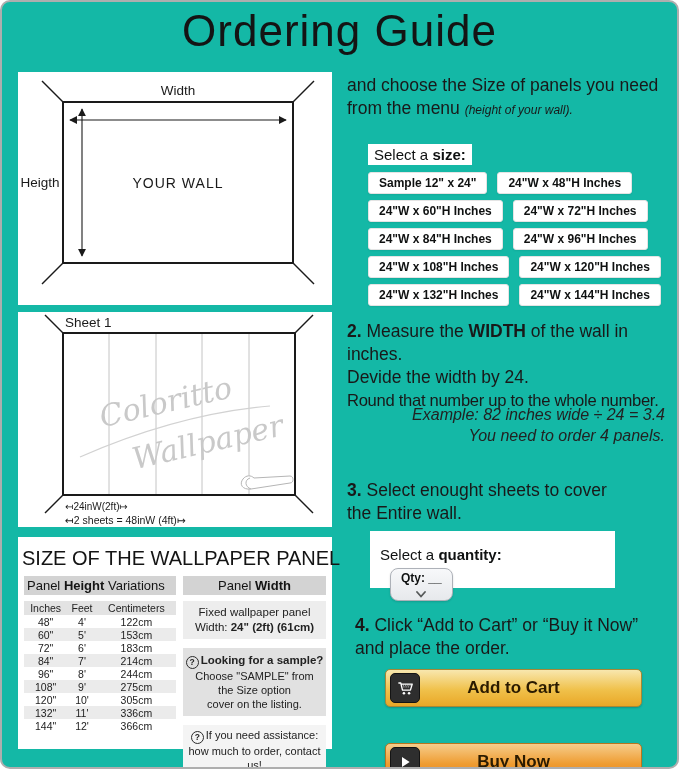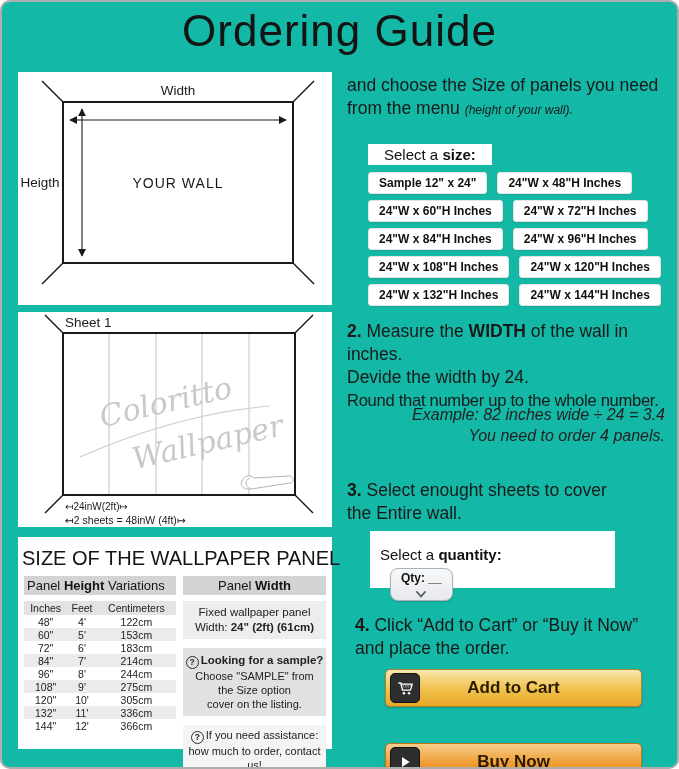--- a/index.html
+++ b/index.html
@@ -21,21 +21,21 @@
 
   
   .step{position:absolute;left:345px;width:330px;font-size:17.5px;line-height:23px;color:#191919;}
   .step b{font-weight:700;}
   .caps{font-weight:700;}
   .small-italic{font-style:italic;font-size:12px;}
   .tight{font-size:16.6px;letter-spacing:-0.3px;}
   .example{position:absolute;left:345px;top:402px;width:318px;text-align:right;
            font-style:italic;font-size:16px;line-height:21px;color:#222;}
 
-  .label-chip{position:absolute;background:#ffffff;padding:2px 16px;font-size:15px;color:#0f1111;}
+  .label-chip{position:absolute;background:#ffffff;padding:2px 6px;font-size:15px;color:#0f1111;}
   .label-chip b{font-weight:700;}
 
   .size-grid{position:absolute;left:366px;top:170px;width:308px;display:flex;flex-direction:column;gap:6px;}
   .opt-row{display:flex;gap:10px;}
   .opt{background:#ffffff;border:1px solid #e4e4e4;border-radius:3px;padding:3px 10px;
        font-size:12px;font-weight:700;color:#0f1111;white-space:nowrap;
        box-shadow:0 1px 2px rgba(0,0,0,.07);cursor:pointer;}
 
   .qty-panel{position:absolute;left:368px;top:529px;width:245px;height:57px;background:#ffffff;}
   .qty-label{padding:7px 0 0 10px;font-size:15px;color:#0f1111;margin-top:8px;}

